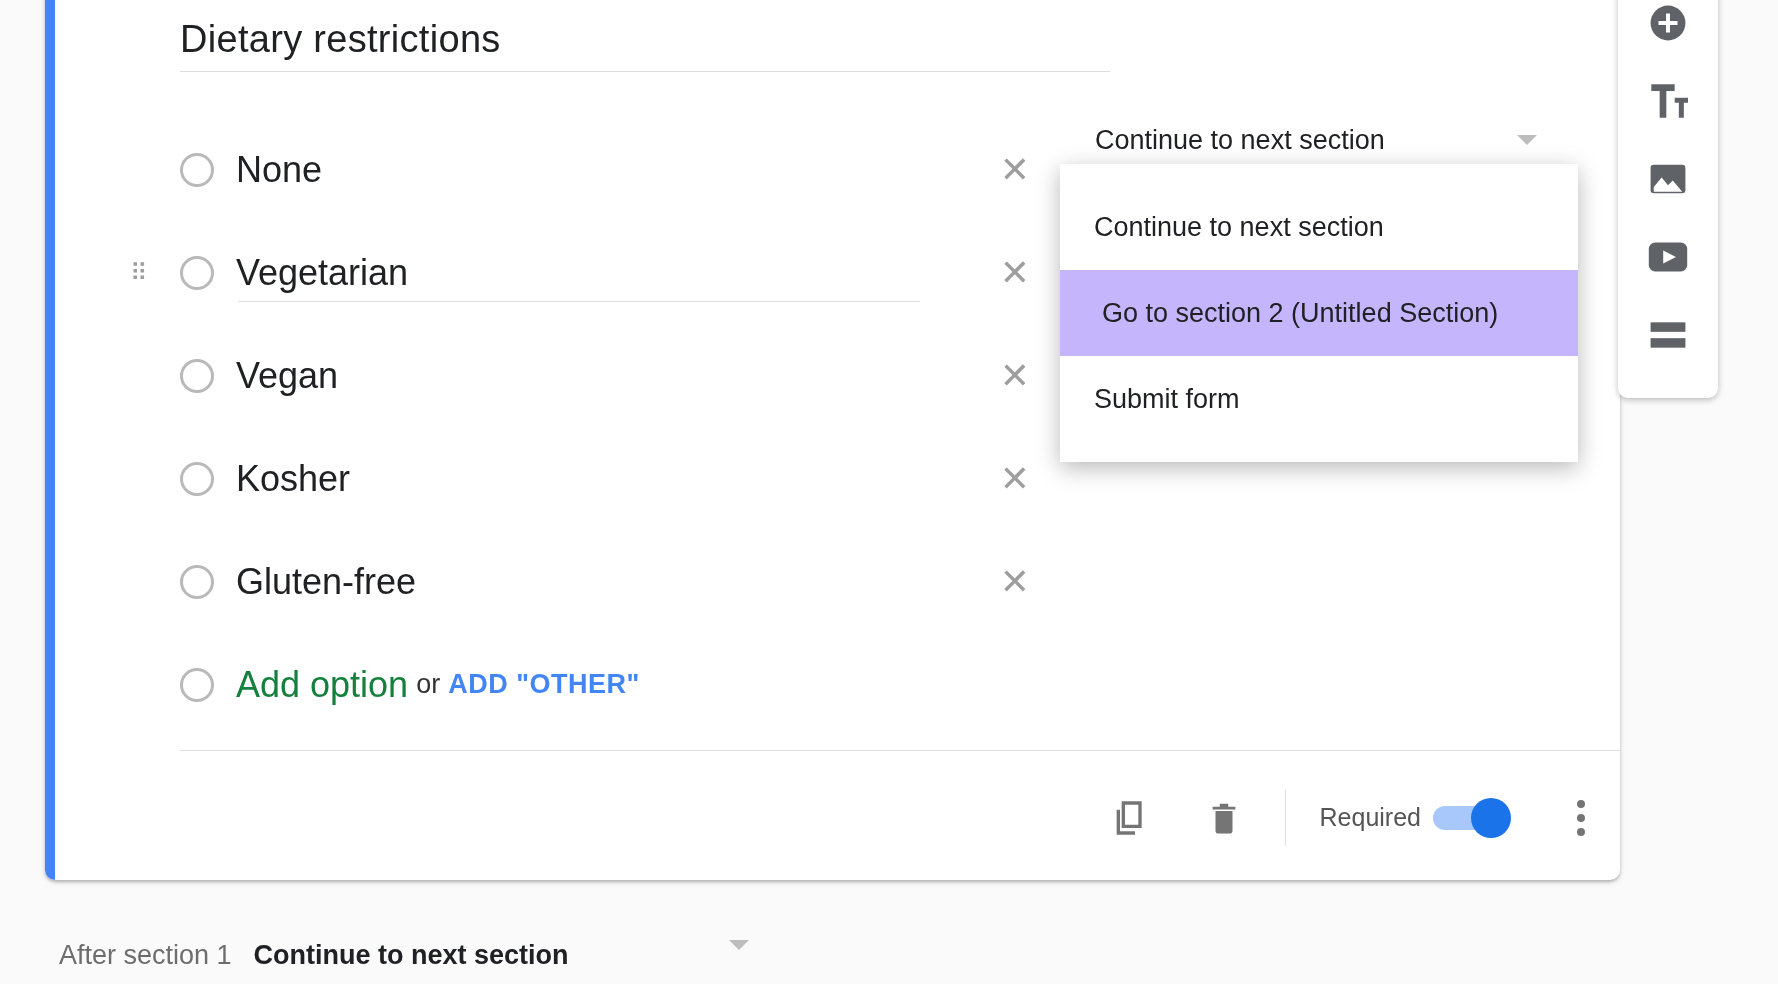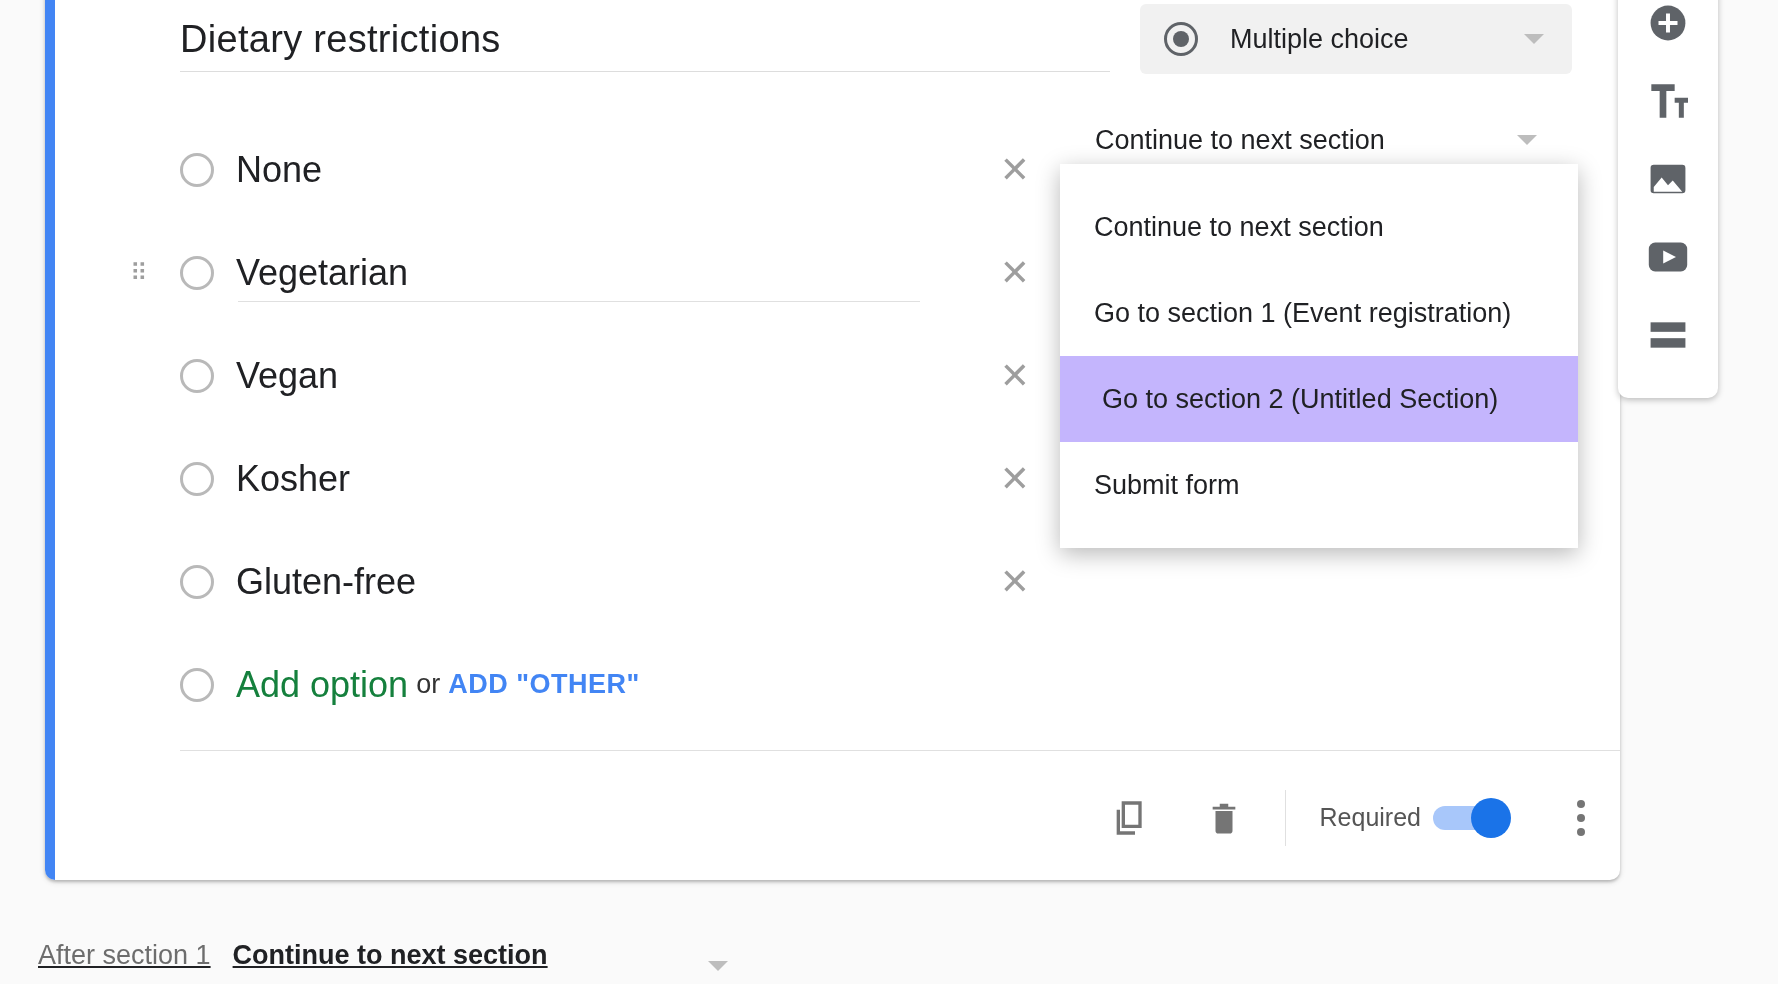--- a/index.html
+++ b/index.html
@@ -60,48 +60,41 @@
 .footer-sep { position:absolute; left:135px; right:0; top:770px; border-top:1px solid #e0e0e0; }
 .footer { position:absolute; left:0; right:0; top:795px; height:85px; display:flex; align-items:center; justify-content:flex-end; padding-right:35px; }
 .footer .icon-btn { width:50px; height:50px; margin:0 22px; display:flex; align-items:center; justify-content:center; color:#757575; cursor:pointer; }
 .footer .vr { width:1px; height:56px; background:#e0e0e0; margin:0 14px; }
 .req-label { font-size:25px; color:#555; font-weight:500; margin:0 12px 0 20px; }
 .toggle { width:74px; height:24px; background:#a8c7fa; border-radius:20px; position:relative; margin-right:40px; }
 .toggle-knob { position:absolute; right:-4px; top:-8px; width:40px; height:40px; border-radius:50%; background:#1a73e8; }
 .more-dots { display:flex; flex-direction:column; gap:6px; margin-left:30px; }
 .more-dots span { width:8px; height:8px; background:#757575; border-radius:50%; }
 
-.after-row { position:absolute; left:38px; top:940px; display:flex; align-items:flex-end;text-decoration:underline; }
+.after-row { position:absolute; left:59px; top:940px; display:flex; align-items:flex-start; }
 .after-label { font-size:27px; color:#6d6d6d; margin-right:22px; }
 .after-value { font-size:27px; font-weight:700; color:#202124; margin-right:160px; }
 
 .side-toolbar { position:absolute; right:60px; top:-20px; width:100px; background:#fff; border-radius:10px; box-shadow:0 2px 6px rgba(0,0,0,.25); padding:4px 0 24px; }
 .side-btn { height:78px; display:flex; align-items:center; justify-content:center; color:#5f6368; cursor:pointer; }
 
 svg { display:block; }
 </style>
 </head>
 <body>
 
 <div class="bg-gray"></div>
 
 <div class="card">
   <div class="blue-edge"></div>
 
   <div class="title-row title-underline">
     <div class="title-text">Dietary restrictions</div>
   </div>
 
-  <div class="qtype">
-    <div class="qtype-icon">
-        <div class="qtype-icon-inner"></div>
-      </div>
-    <div class="qtype-label">Multiple choice</div>
-    <div class="qtype-caret caret"></div>
-  </div>
 
   <div class="options-wrap">
     <div class="opt-row">
       <div class="radio-circle"></div>
       <div class="opt-label">None</div>
       <div class="remove-x">✕</div>
     </div>
     <div class="opt-row active">
       <div class="drag-dots">⠿</div>
       <div class="radio-circle"></div>
@@ -132,21 +125,20 @@
     </div>
   </div>
 
   <div class="goto-select">
     <div class="goto-text">Continue to next section</div>
     <div class="goto-caret caret"></div>
   </div>
 
   <div class="dropdown">
     <div class="dd-item">Continue to next section</div>
-    <div class="dd-item">Go to section 1 (Event registration)</div>
     <div class="dd-item hover">Go to section 2 (Untitled Section)</div>
     <div class="dd-item">Submit form</div>
   </div>
 
   <div class="footer-sep"></div>
   <div class="footer">
     <div class="icon-btn">
       <svg width="40" height="44" viewBox="0 0 24 24">
           <path fill="none" stroke="#757575" stroke-width="2" d="M8 3h10v14H8z"></path>
           <path fill="none" stroke="#757575" stroke-width="2" d="M5 7v14h10"></path>

